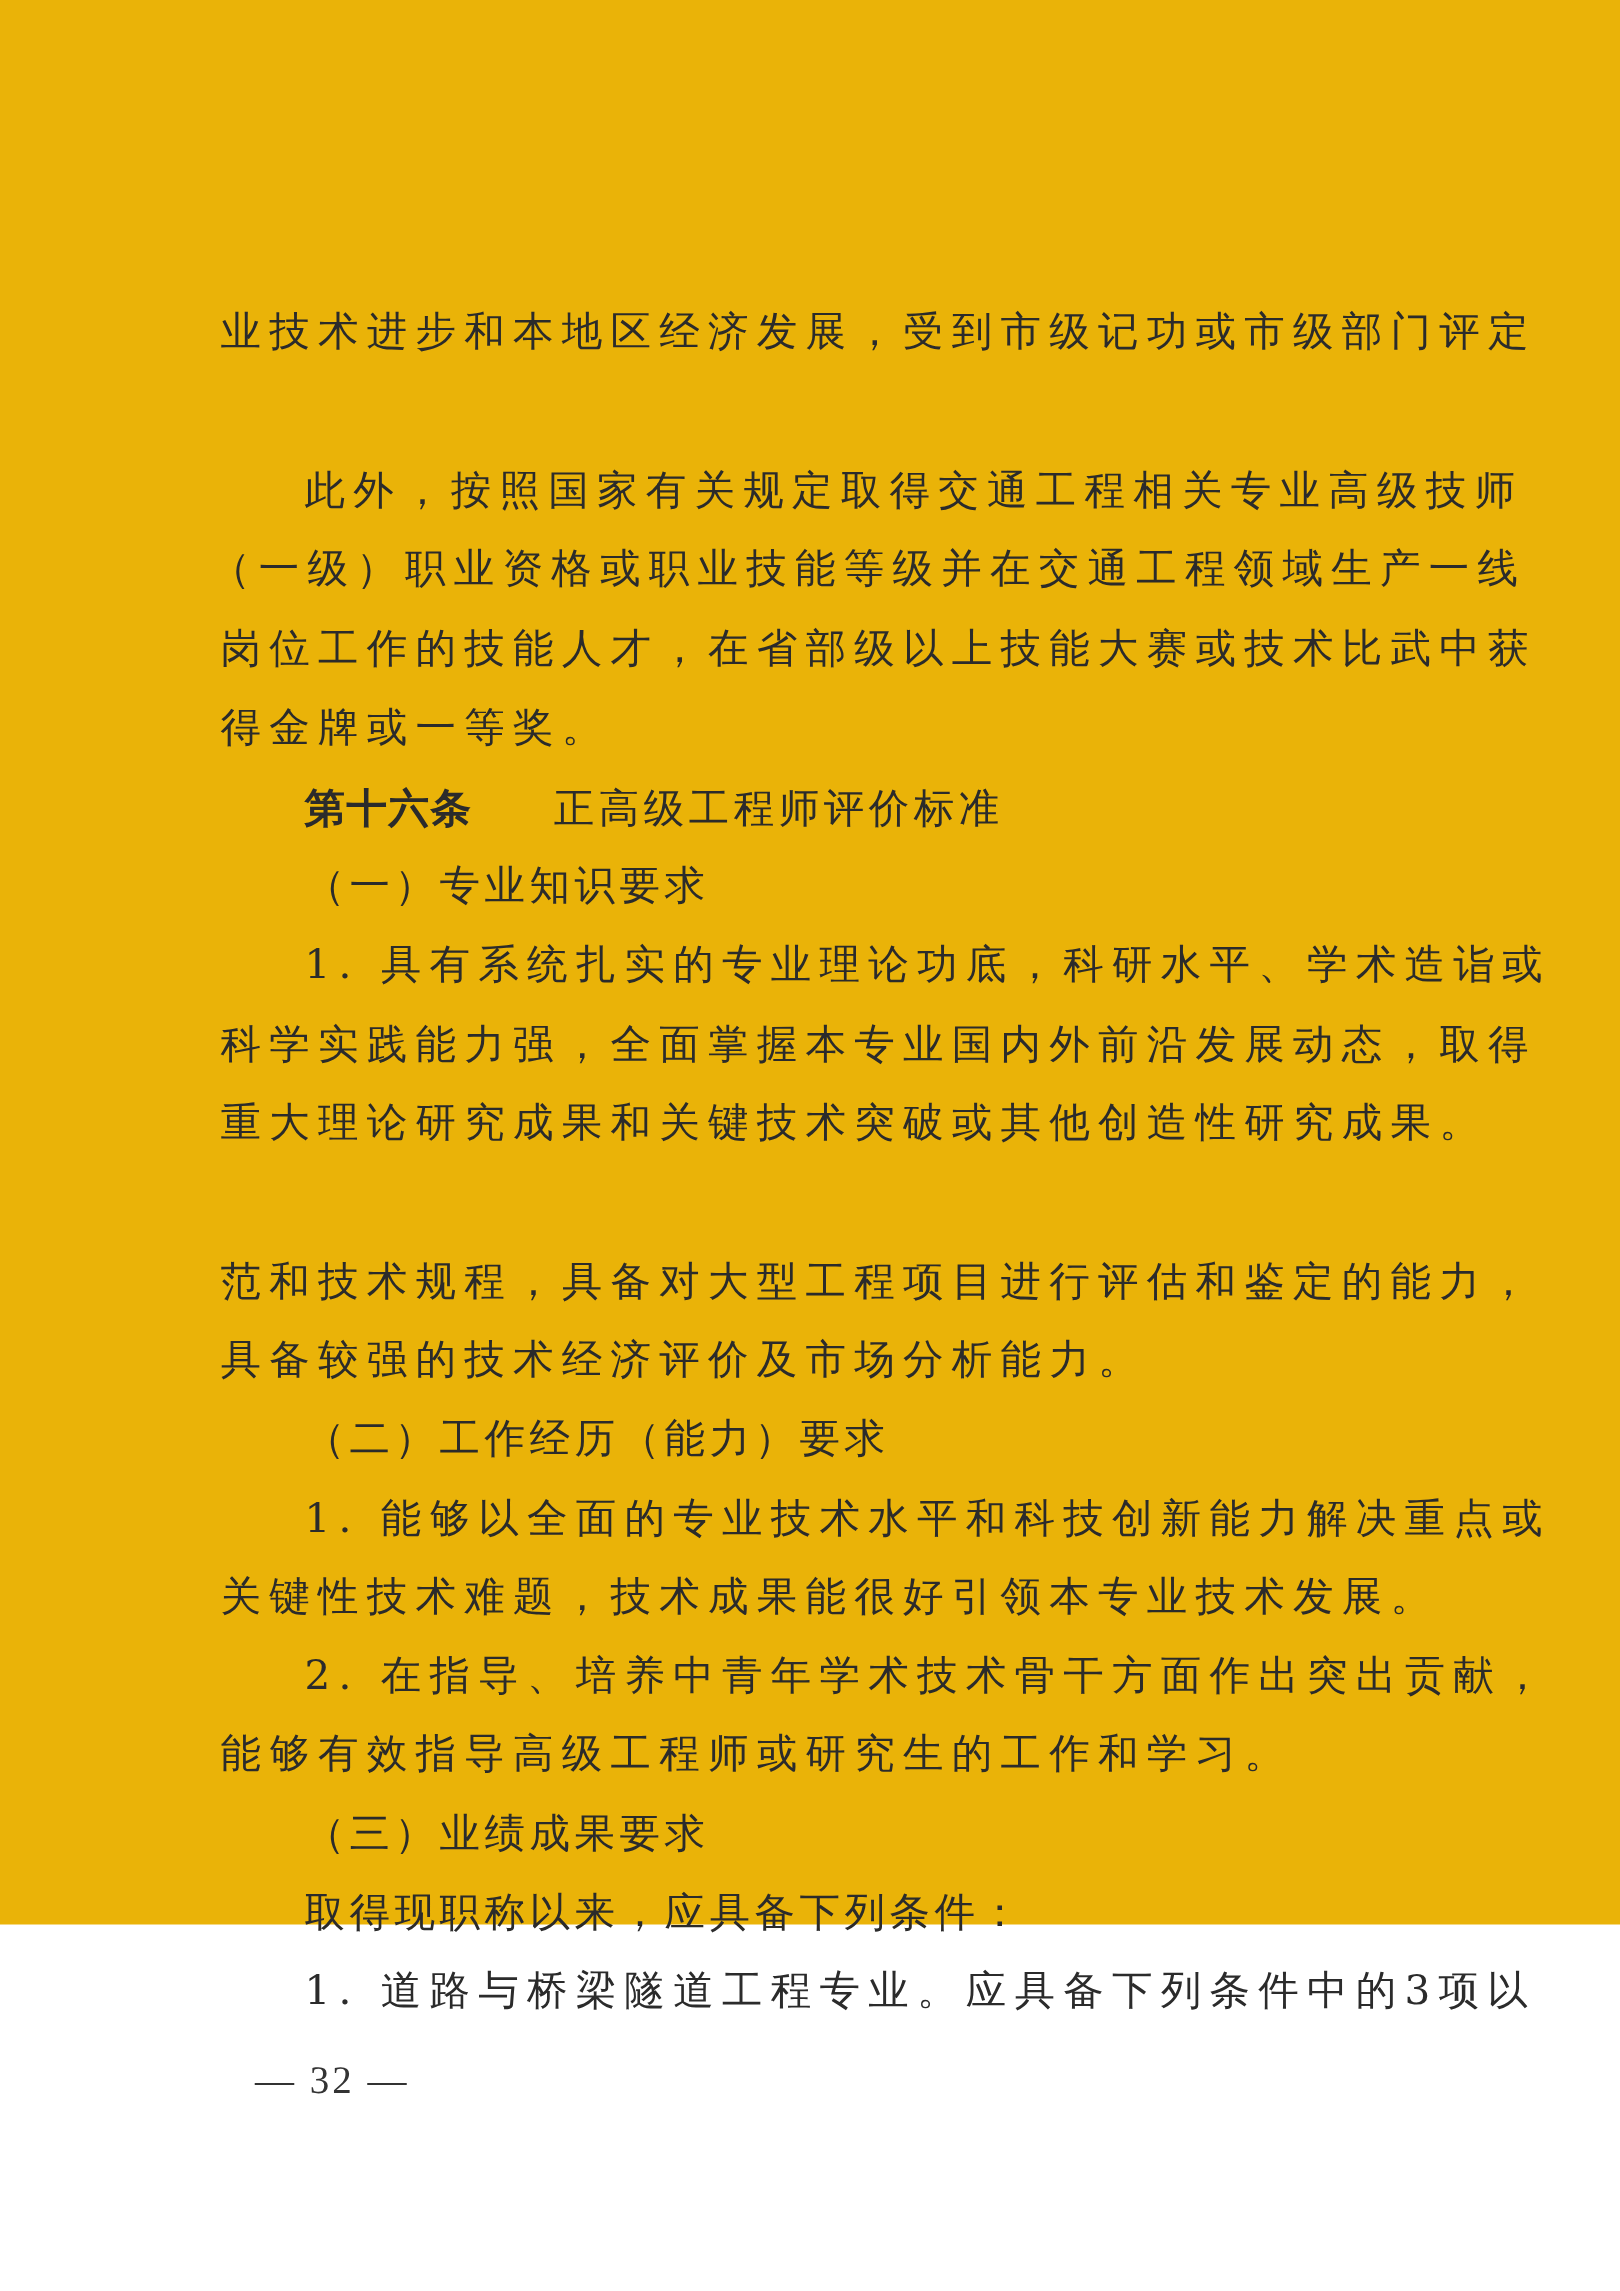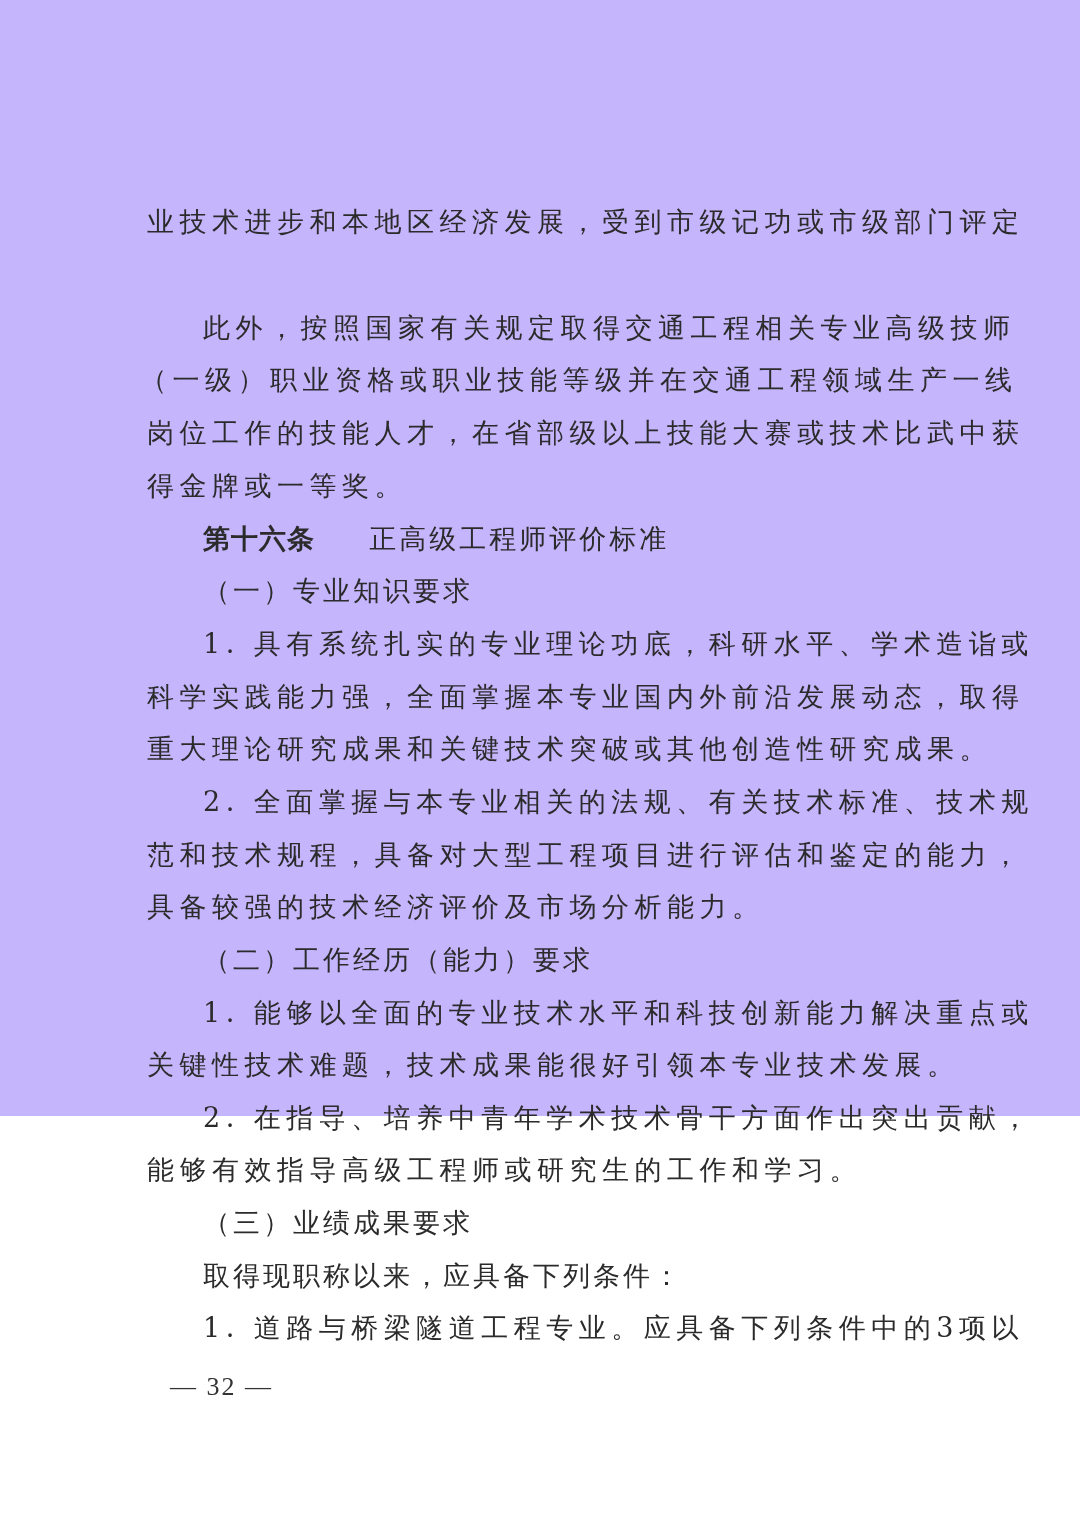--- a/index.html
+++ b/index.html
@@ -1,17 +1,17 @@
 <!DOCTYPE html>
 <html><head>
 <meta charset="utf-8">
 <style>
   html, body { margin: 0; padding: 0; background: #ffffff; }
   body { width: 1080px; height: 1527px; position: relative; overflow: hidden; }
-  .page { position: absolute; left: 0; top: 0; width: 1080px; height: 1116px; background: #c4b5fd; }
+  .page { position: absolute; left: 0; top: 0; width: 1080px; height: 1283px; background: #eab308; }
   .line {
     position: absolute;
     left: 147px;
     width: 800px;
     font-family: "DejaVu Serif", "Liberation Serif", serif;
     font-size: 27px;
     color: #2b2b2b;
     white-space: nowrap;
     letter-spacing: 5.5px;
     line-height: 40px;
@@ -44,21 +44,20 @@
   <div class="line indent" style="top:519px">
     <span class="bold-head">第十六条</span>
     <span style="display:inline-block;width:26px"></span>
     <span class="title-rest">正高级工程师评价标准</span>
   </div>
 
   <div class="line sub" style="top:571px; letter-spacing:3px">（一）专业知识要求</div>
   <div class="line indent" style="top:624px">1. 具有系统扎实的专业理论功底，科研水平、学术造诣或</div>
   <div class="line" style="top:677px">科学实践能力强，全面掌握本专业国内外前沿发展动态，取得</div>
   <div class="line" style="top:729px">重大理论研究成果和关键技术突破或其他创造性研究成果。</div>
-  <div class="line indent" style="top:782px">2. 全面掌握与本专业相关的法规、有关技术标准、技术规</div>
   <div class="line" style="top:887px">具备较强的技术经济评价及市场分析能力。</div>
   <div class="line" style="top:835px">范和技术规程，具备对大型工程项目进行评估和鉴定的能力，</div>
 
   <div class="line sub" style="top:940px; letter-spacing:3px">（二）工作经历（能力）要求</div>
   <div class="line indent" style="top:993px">1. 能够以全面的专业技术水平和科技创新能力解决重点或</div>
   <div class="line" style="top:1045px">关键性技术难题，技术成果能很好引领本专业技术发展。</div>
   <div class="line indent" style="top:1098px">2. 在指导、培养中青年学术技术骨干方面作出突出贡献，</div>
   <div class="line sub" style="top:1203px; letter-spacing:3px">（三）业绩成果要求</div>
 
   <div class="line" style="top:1150px">能够有效指导高级工程师或研究生的工作和学习。</div>

